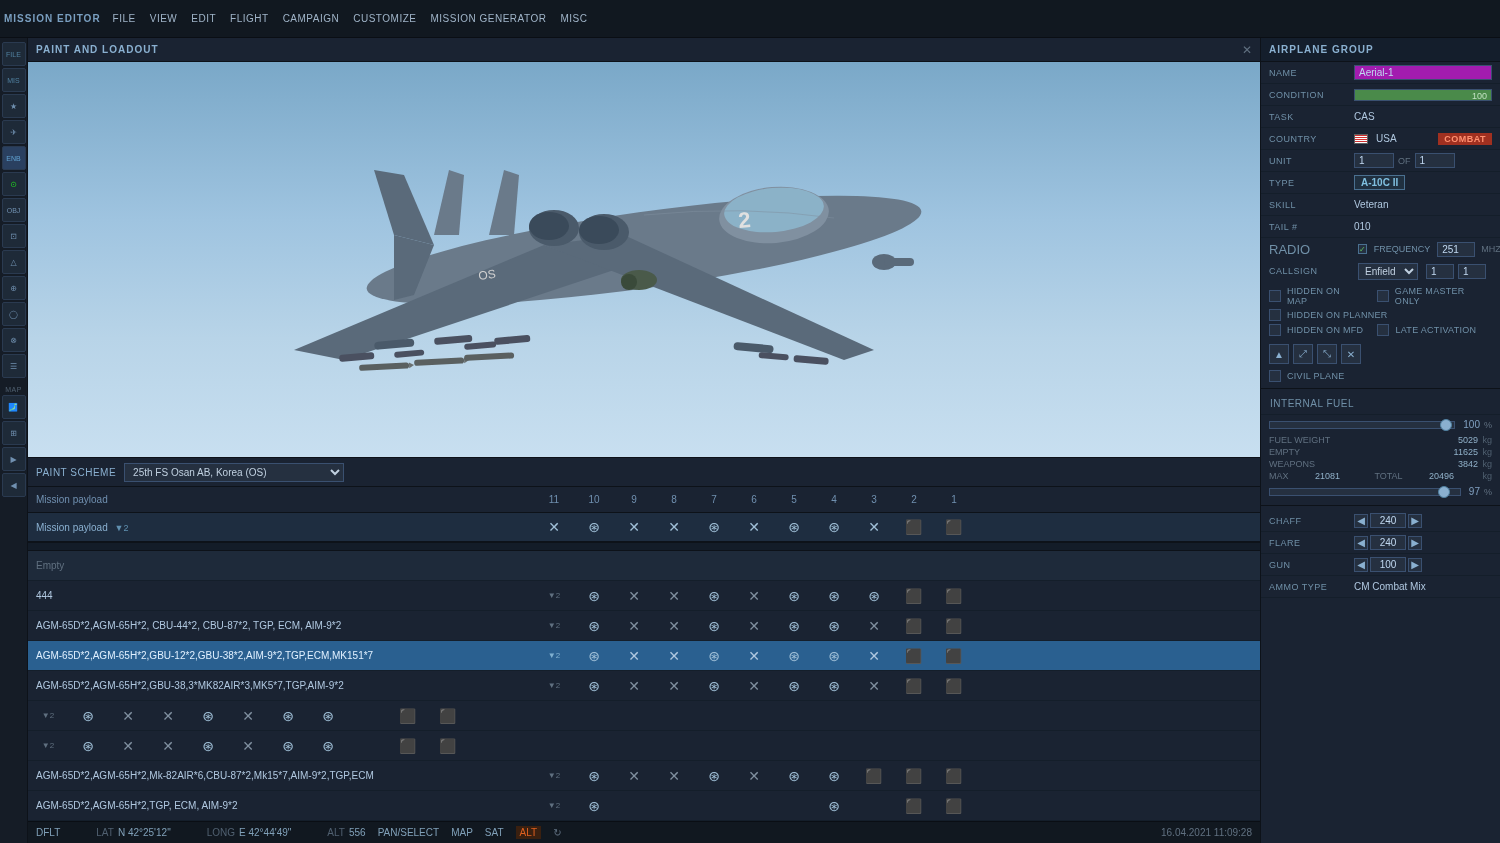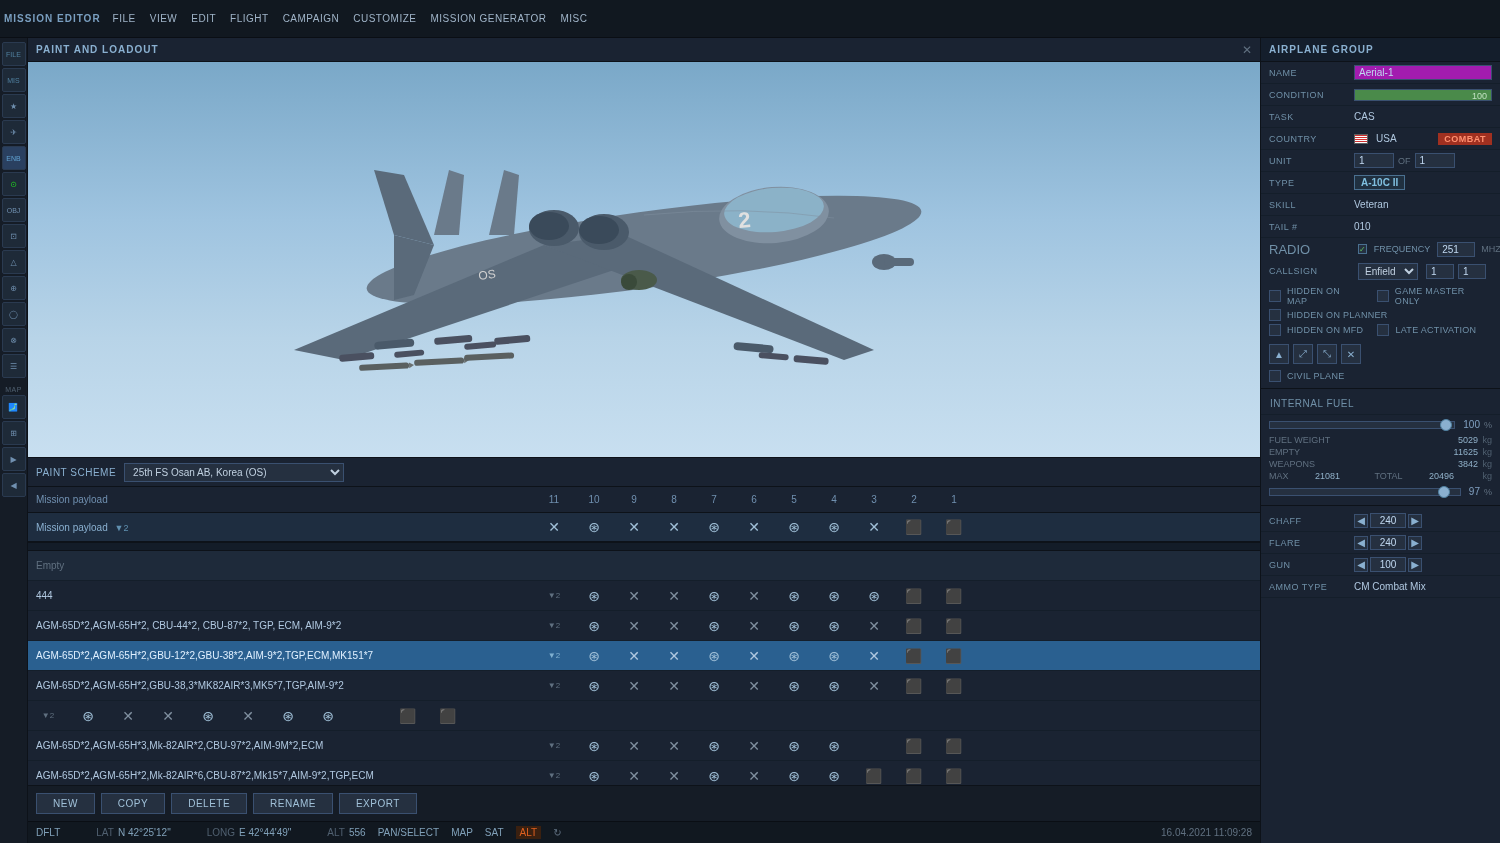--- a/index.html
+++ b/index.html
@@ -930,21 +930,20 @@
             <div class="station-cell">
                 <span class="weapon-icon special">⬛</span>
               </div>
             <div class="station-cell">
                 <span class="weapon-icon special">⬛</span>
               </div>
           </div>
         </div>
 
         <div class="loadout-row">
-          <div class="loadout-name-cell">AGM-65D*2,AGM-65H*3,Mk-82AIR*2,CBU-97*2,AIM-9M*2,ECM</div>
           <div class="station-icons">
             <div class="station-cell">
                 <span class="weapon-icon" style="color:#607080; font-size:8px;">▼2</span>
               </div>
             <div class="station-cell">
                 <span class="weapon-icon filled">⊛</span>
               </div>
             <div class="station-cell">
                 <span class="weapon-icon filled" style="color:#8090a0;">✕</span>
               </div>
@@ -1034,27 +1033,20 @@
                 <span class="weapon-icon special">⬛</span>
               </div>
             <div class="station-cell">
                 <span class="weapon-icon special">⬛</span>
               </div>
           </div>
         </div>
 
       </div>
 
-      <div id="bottom-bar">
-        <button class="action-btn">NEW</button>
-        <button class="action-btn">COPY</button>
-        <button class="action-btn">DELETE</button>
-        <button class="action-btn">RENAME</button>
-        <button class="action-btn">EXPORT</button>
-      </div>
 
     </div>
 
     <div id="status-bar">
       <span class="status-value">DFLT</span>
       <span class="status-item">
         <span class="status-label">LAT</span>
         <span class="status-value">N 42°25'12"</span>
       </span>
       <span class="status-item">

